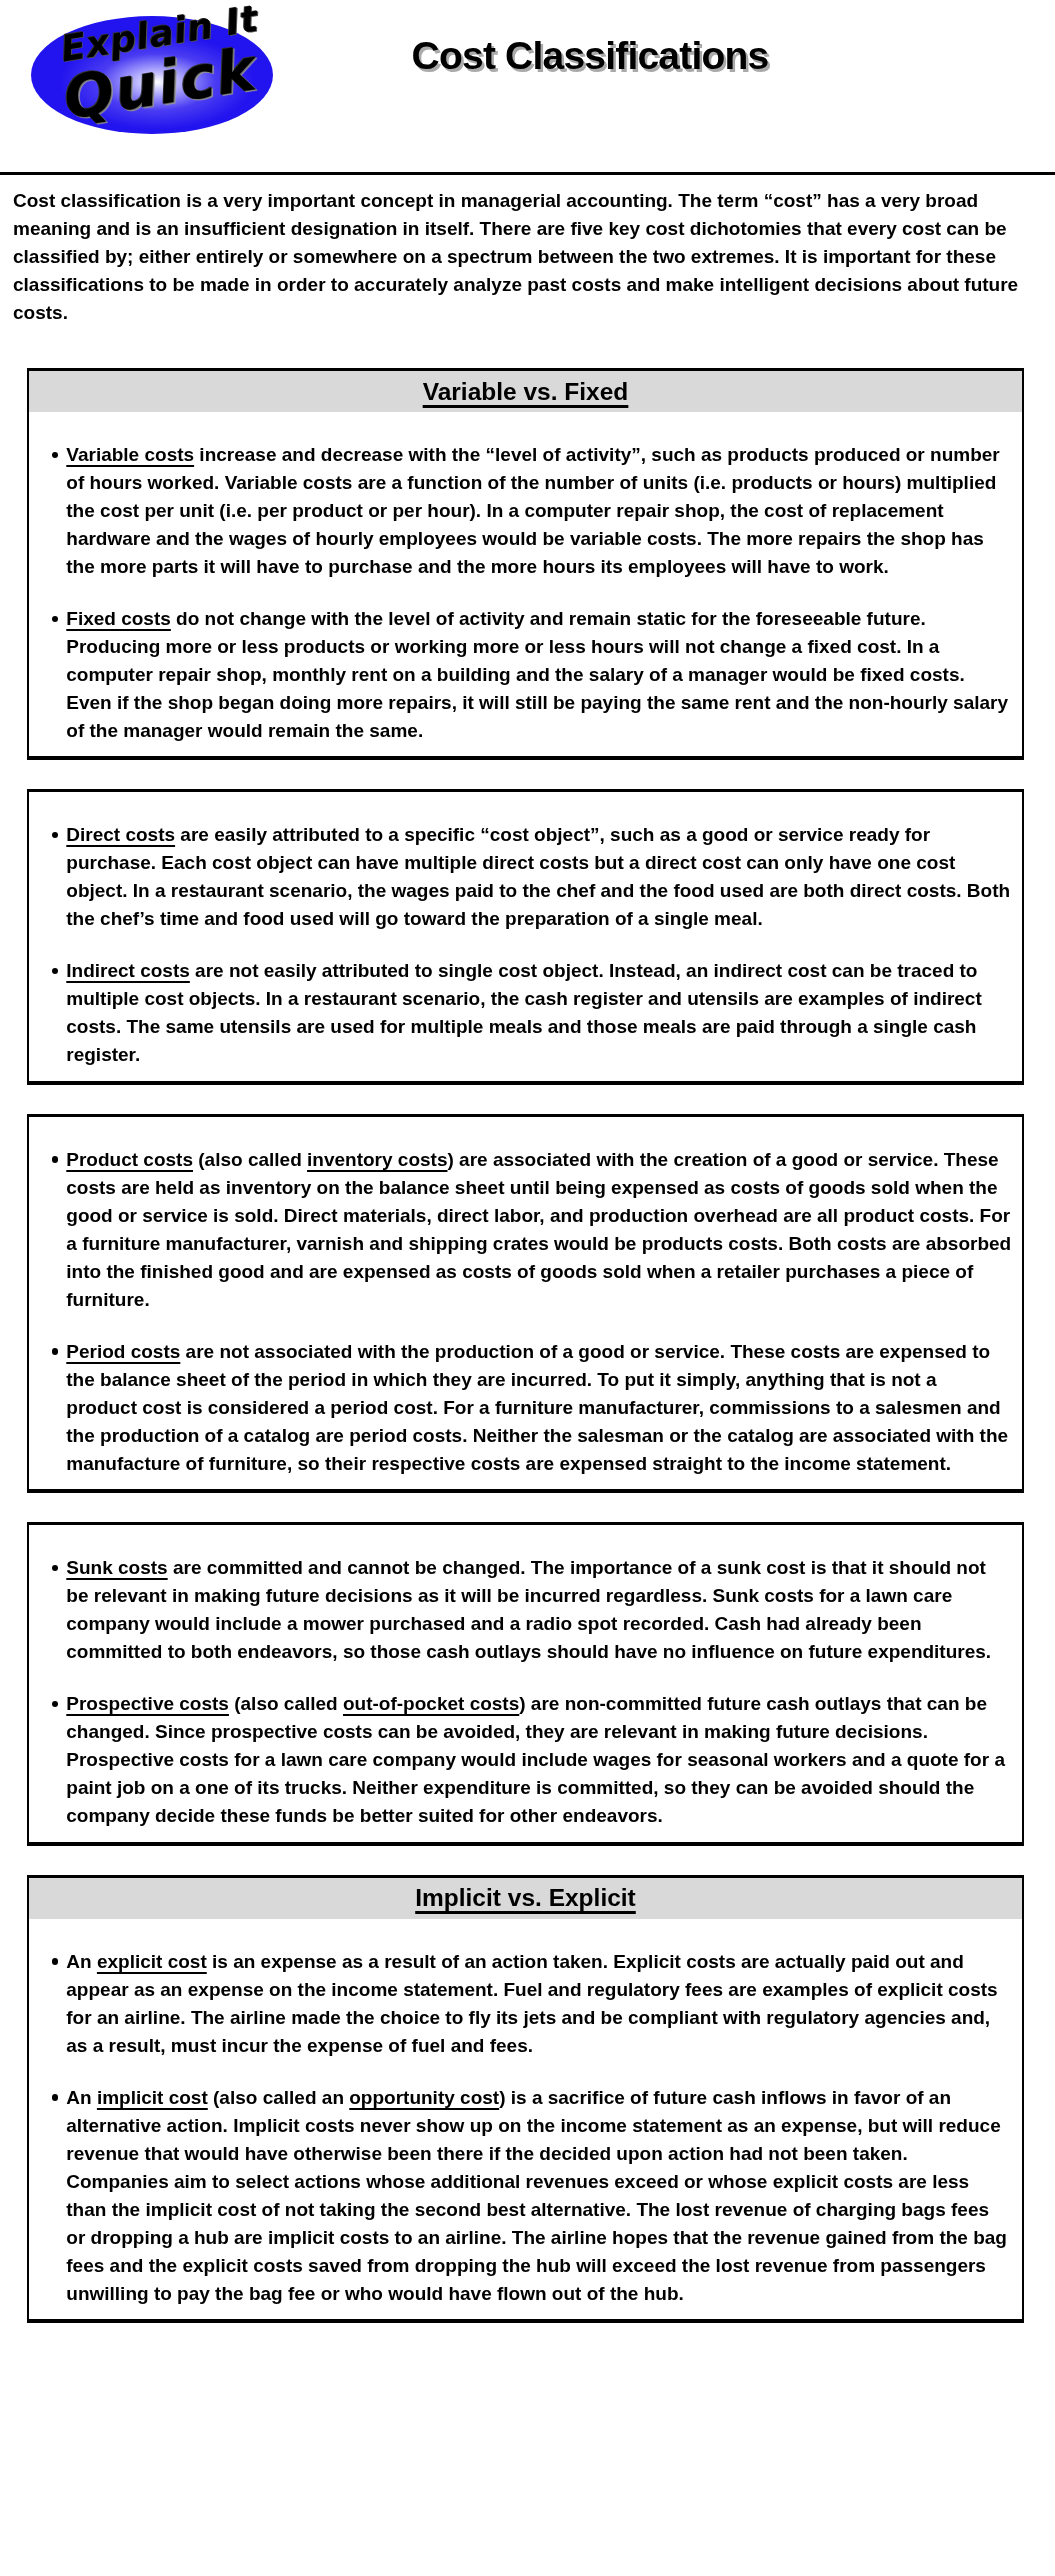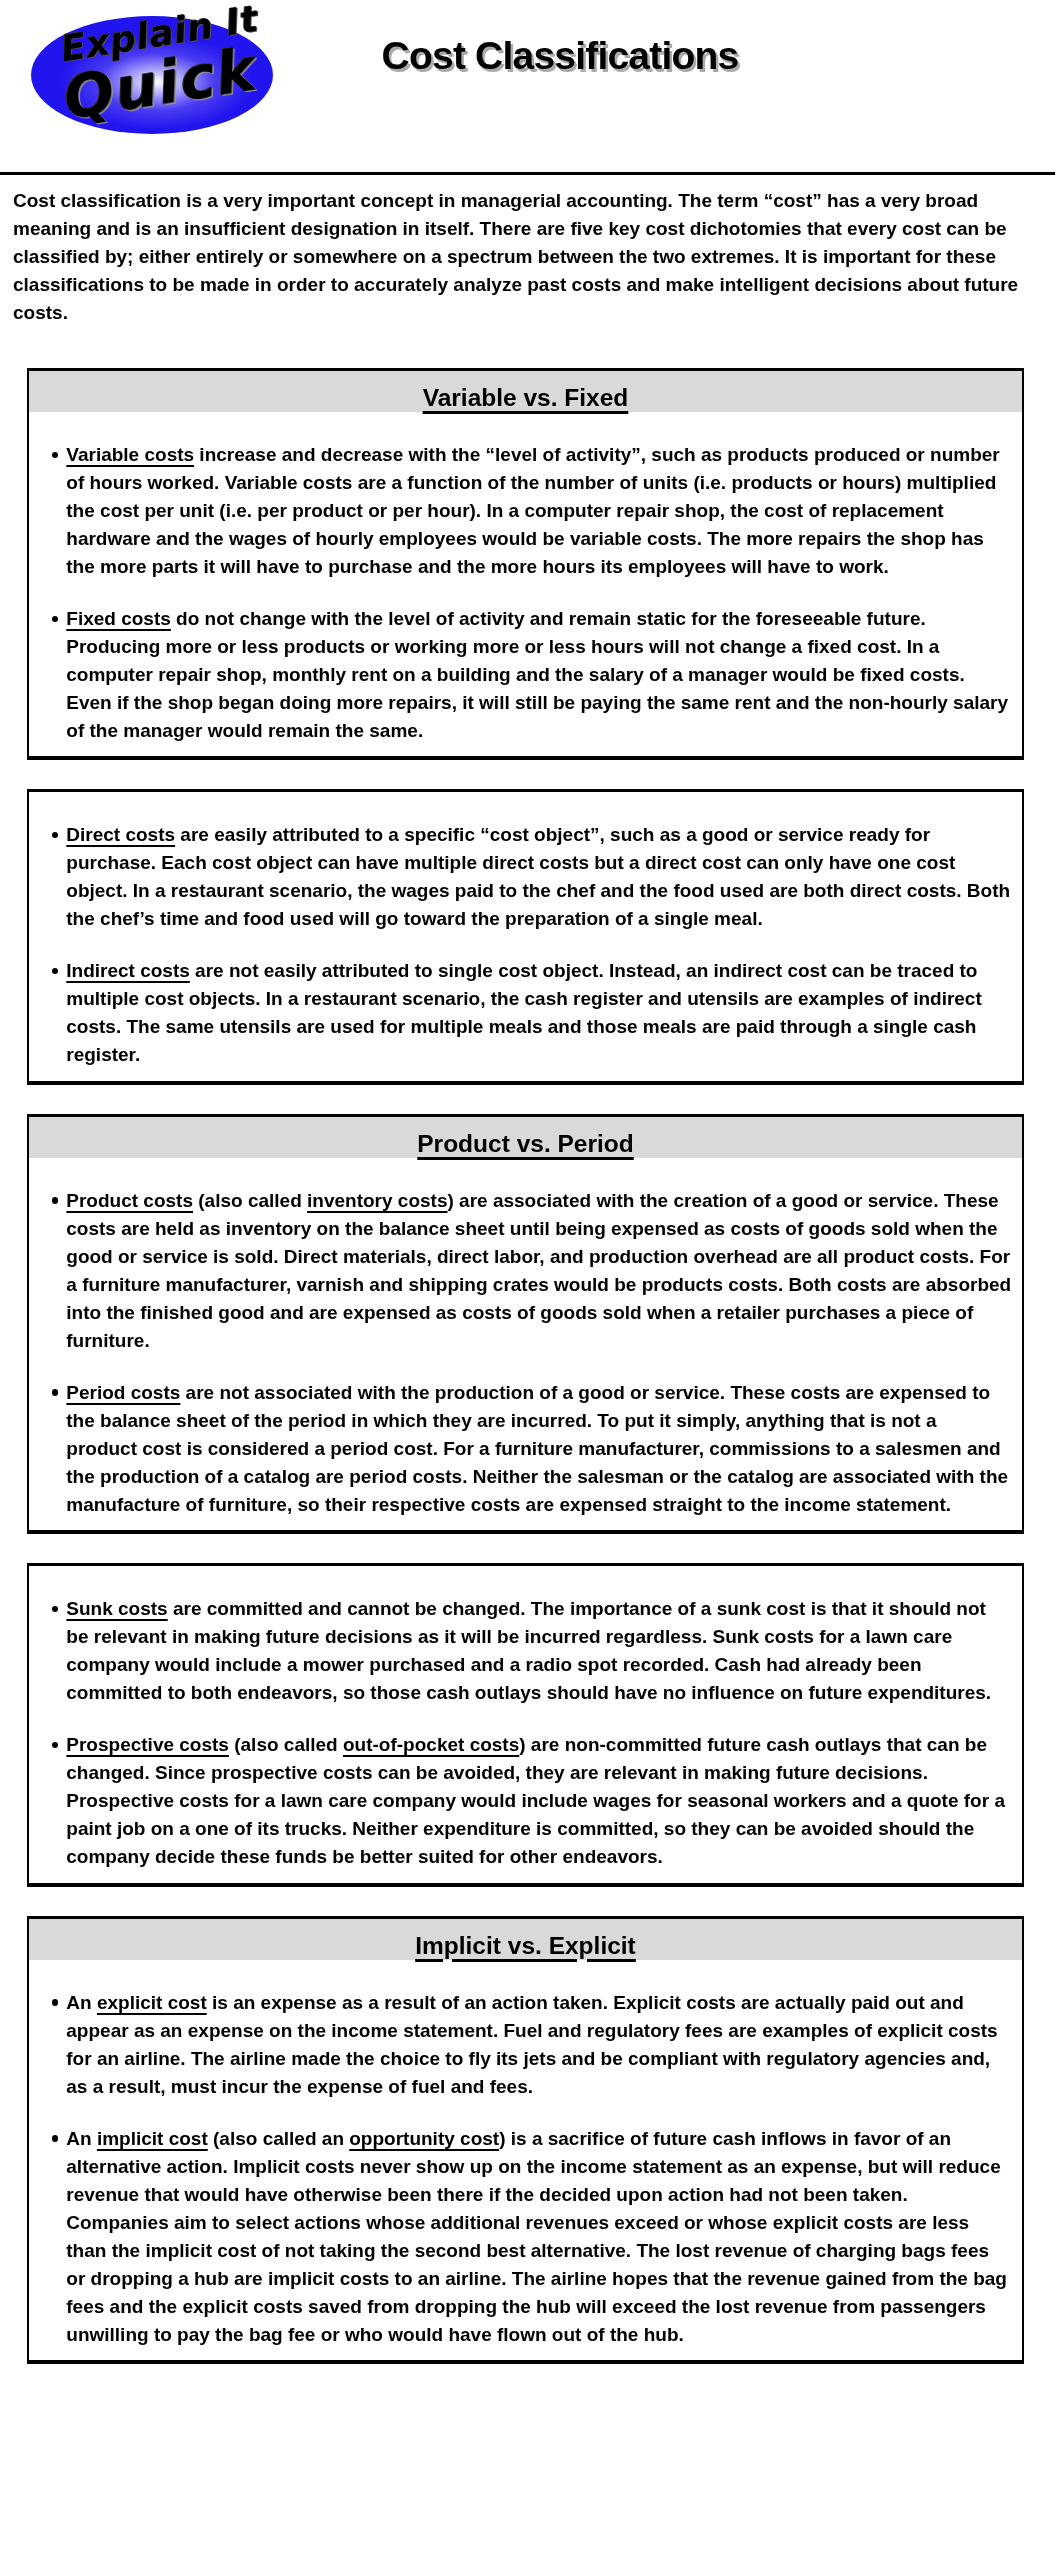--- a/index.html
+++ b/index.html
@@ -33,21 +33,21 @@
     text-shadow:0.8px 0.8px 0 #555, -0.8px -0.8px 0 #333;
   }
   .logo-line2{
     position:absolute;left:34px;top:42px;
     font-family:"DejaVu Sans", sans-serif;
     font-size:59px;font-style:italic;font-weight:bold;color:#000;
     transform:rotate(-9deg);letter-spacing:1.6px;
     text-shadow:0.8px 0.8px 0 #666, 1.6px 1.6px 0.8px #999, -0.8px -0.8px 0 #333;
   }
   .doc-title{
-    position:absolute;left:560px;top:34px;transform:translateX(-50%);
+    position:absolute;left:590px;top:34px;transform:translateX(-50%);
     font-size:39px;letter-spacing:-0.8px;white-space:nowrap;
     text-shadow:2.5px 2.5px 0 var(--title-shadow);
   }
   .rule{border:none;border-top:3.3px solid #000;width:1056px;}
 
   
   .intro{
     margin:12px 18px 41px 13px;
     font-size:19px;line-height:28px;
   }
@@ -56,21 +56,21 @@
   .box{
     margin:0 32px 29px 27px;
     border:2.5px solid #000;
     border-top-width:3.3px;
     border-bottom-width:4.1px;
     background:#fff;
   }
   .box-header{
     background:var(--section-header-bg);
     height:41px;
-    display:flex;align-items:flex-end;justify-content:center;
+    display:flex;align-items:center;justify-content:center;
   }
   .box-title{
     font-size:24.5px;
     text-decoration:underline;
     text-decoration-thickness:2.5px;
     text-underline-offset:4.9px;
   }
   .box-body{
     list-style:none;
     padding:29px 9.8px 11.4px 21px;
@@ -123,23 +123,20 @@
   </section>
 
   <section class="box">
     <ul class="box-body">
           <li><span class="u">Direct costs</span><span> are easily attributed to a specific “cost object”, such as a good or service ready for purchase. Each cost object can have multiple direct costs but a direct cost can only have one cost object. In a restaurant scenario, the wages paid to the chef and the food used are both direct costs. Both the chef’s time and food used will go toward the preparation of a single meal.</span></li>
           <li><span class="u">Indirect costs</span><span> are not easily attributed to single cost object. Instead, an indirect cost can be traced to multiple cost objects. In a restaurant scenario, the cash register and utensils are examples of indirect costs. The same utensils are used for multiple meals and those meals are paid through a single cash register.</span></li>
         </ul>
   </section>
 
   <section class="box">
-    <div class="box-header">
-      <span class="box-title">Product vs. Period</span>
-    </div>
     <ul class="box-body">
           <li><span class="u">Product costs</span><span> (also called </span><span class="u">inventory costs</span><span>) are associated with the creation of a good or service. These costs are held as inventory on the balance sheet until being expensed as costs of goods sold when the good or service is sold. Direct materials, direct labor, and production overhead are all product costs. For a furniture manufacturer, varnish and shipping crates would be products costs. Both costs are absorbed into the finished good and are expensed as costs of goods sold when a retailer purchases a piece of furniture.</span></li>
           <li><span class="u">Period costs</span><span> are not associated with the production of a good or service. These costs are expensed to the balance sheet of the period in which they are incurred. To put it simply, anything that is not a product cost is considered a period cost. For a furniture manufacturer, commissions to a salesmen and the production of a catalog are period costs. Neither the salesman or the catalog are associated with the manufacture of furniture, so their respective costs are expensed straight to the income statement.</span></li>
         </ul>
   </section>
 
   <section class="box">
     <ul class="box-body">
           <li><span class="u">Sunk costs</span><span> are committed and cannot be changed. The importance of a sunk cost is that it should not be relevant in making future decisions as it will be incurred regardless. Sunk costs for a lawn care company would include a mower purchased and a radio spot recorded. Cash had already been committed to both endeavors, so those cash outlays should have no influence on future expenditures.</span></li>
           <li><span class="u">Prospective costs</span><span> (also called </span><span class="u">out-of-pocket costs</span><span>) are non-committed future cash outlays that can be changed. Since prospective costs can be avoided, they are relevant in making future decisions. Prospective costs for a lawn care company would include wages for seasonal workers and a quote for a paint job on a one of its trucks.  Neither expenditure is committed, so they can be avoided should the company decide these funds be better suited for other endeavors.</span></li>

